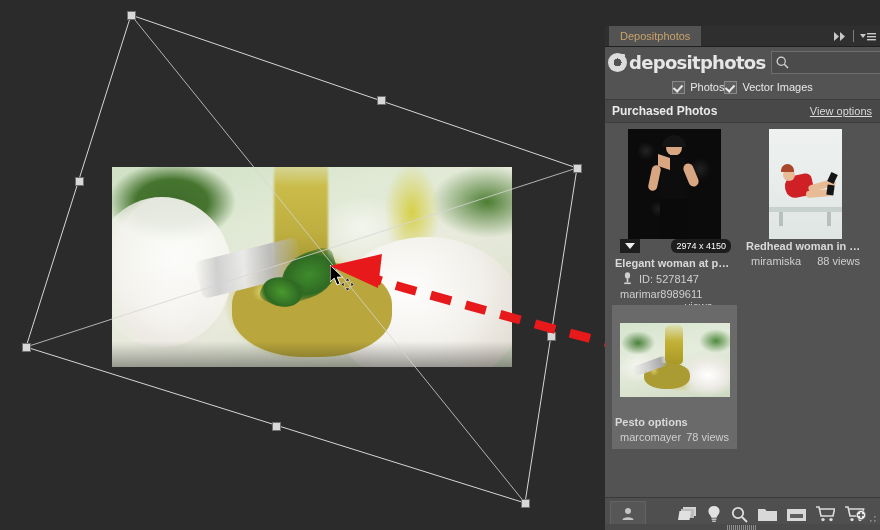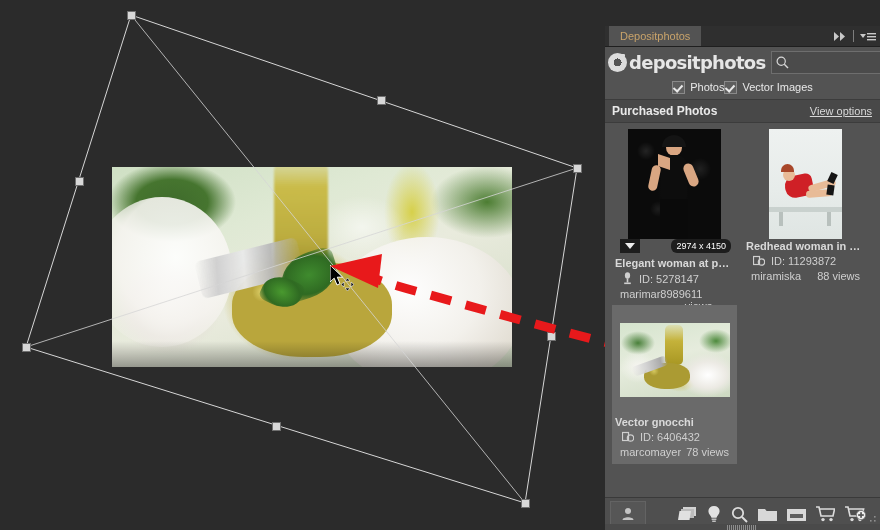--- a/index.html
+++ b/index.html
@@ -283,27 +283,20 @@
             <div style="position:absolute;left:16px;top:46px;width:28px;height:22px;background:#cf2026;border-radius:10px 6px 8px 10px;transform:rotate(-12deg)"></div>
             <div style="position:absolute;left:14px;top:40px;width:12px;height:12px;border-radius:50%;background:#e8bb97"></div>
             <div style="position:absolute;left:12px;top:35px;width:13px;height:8px;border-radius:7px 7px 0 0;background:#a8472a"></div>
             <div style="position:absolute;left:39px;top:53px;width:28px;height:7px;border-radius:4px;background:#e8bb97;transform:rotate(-16deg)"></div>
             <div style="position:absolute;left:37px;top:61px;width:26px;height:7px;border-radius:4px;background:#e8bb97;transform:rotate(-4deg)"></div>
             <div style="position:absolute;left:60px;top:44px;width:7px;height:10px;background:#151515;transform:rotate(25deg)"></div>
             <div style="position:absolute;left:58px;top:56px;width:7px;height:10px;background:#151515;transform:rotate(8deg)"></div>
           </div>
         </div>
         <div class="title">Redhead woman in a re...</div>
-        <div class="idrow">
-          <svg width="12" height="12" viewBox="0 0 12 12">
-            <rect x="0.5" y="1.5" width="6" height="8" fill="none" stroke="#cfcfcf" stroke-width="1.2"></rect>
-            <circle cx="8.5" cy="7" r="3.2" fill="none" stroke="#cfcfcf" stroke-width="1.2"></circle>
-          </svg>
-          <span>ID: 11293872</span>
-        </div>
         <div class="ownerrow">
           <span>miramiska</span>
           <span>88 views</span>
         </div>
       </div>
 
       <div class="cell sel" style="left:7px;top:182px;padding-bottom:6px">
         <div class="thumbwrap">
           <div class="thumb" style="width:110px;height:74px;position:relative;overflow:hidden;
                background:
@@ -317,28 +310,21 @@
                  background:linear-gradient(180deg,rgba(220,216,150,.5),#c4b23a 40%,#a89723 100%)"></div>
             <div style="position:absolute;left:24px;top:40px;width:46px;height:26px;border-radius:45%;
                  background:radial-gradient(circle 7px at 10px 8px,#d5c85f,#ab9b33 70%),
                             radial-gradient(circle 7px at 26px 6px,#ddd069,#b2a035 70%),
                             radial-gradient(circle 7px at 18px 18px,#d2c55b,#a6962f 70%),
                             radial-gradient(circle 6px at 36px 16px,#d9cc63,#ab9b33 70%)"></div>
             <div style="position:absolute;left:12px;top:38px;width:36px;height:10px;border-radius:4px;
                  background:linear-gradient(100deg,rgba(255,255,255,0),#d3d3d3 40%,#aaa 80%,rgba(170,170,170,0));transform:rotate(-20deg)"></div>
           </div>
         </div>
-        <div class="title">Vector gnocchi</div>
-        <div class="idrow">
-          <svg width="12" height="12" viewBox="0 0 12 12">
-            <rect x="0.5" y="1.5" width="6" height="8" fill="none" stroke="#cfcfcf" stroke-width="1.2"></rect>
-            <circle cx="8.5" cy="7" r="3.2" fill="none" stroke="#cfcfcf" stroke-width="1.2"></circle>
-          </svg>
-          <span>ID: 6406432</span>
-        </div>
+        <div class="title">Pesto options</div>
         <div class="ownerrow">
           <span>marcomayer</span>
           <span>78 views</span>
         </div>
       </div>
     </div>
 
     <div class="bottombar">
       <span class="bb-left">
         <svg width="16" height="16" viewBox="0 0 16 16">

